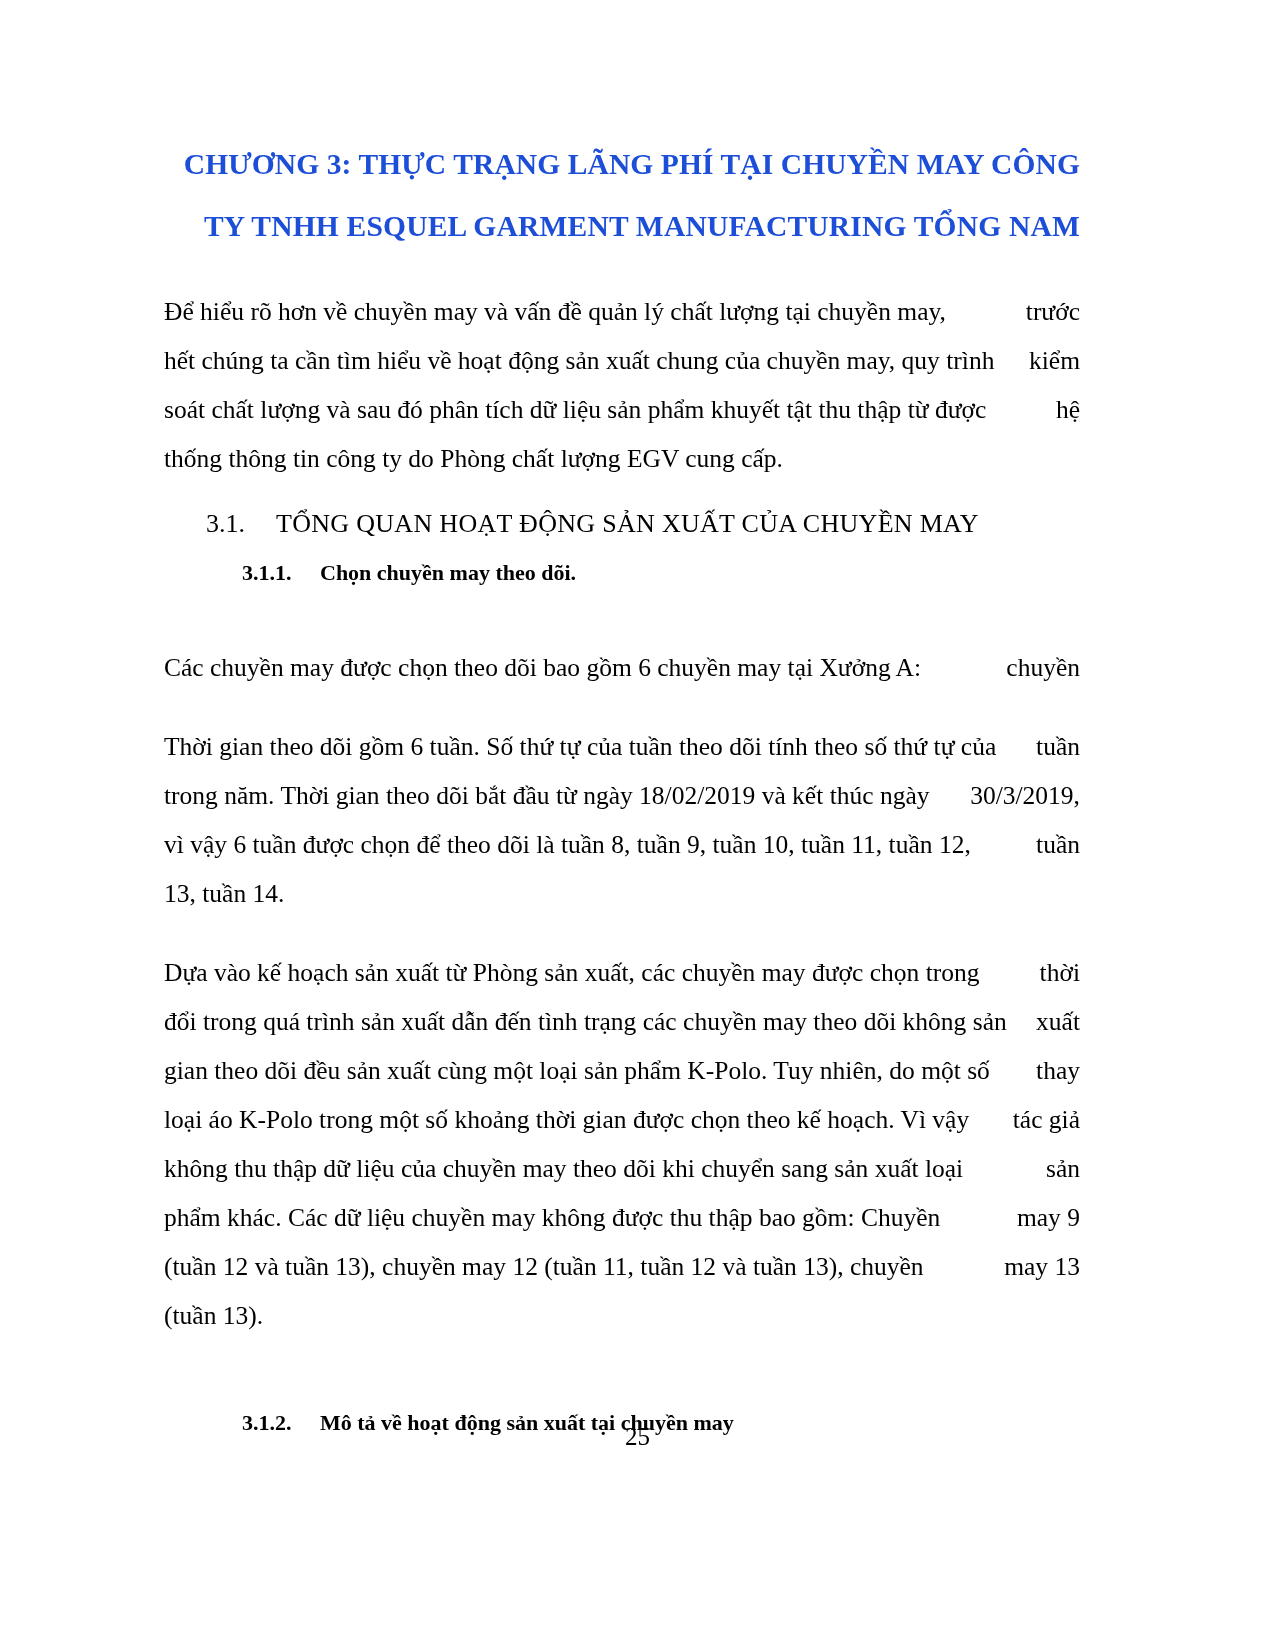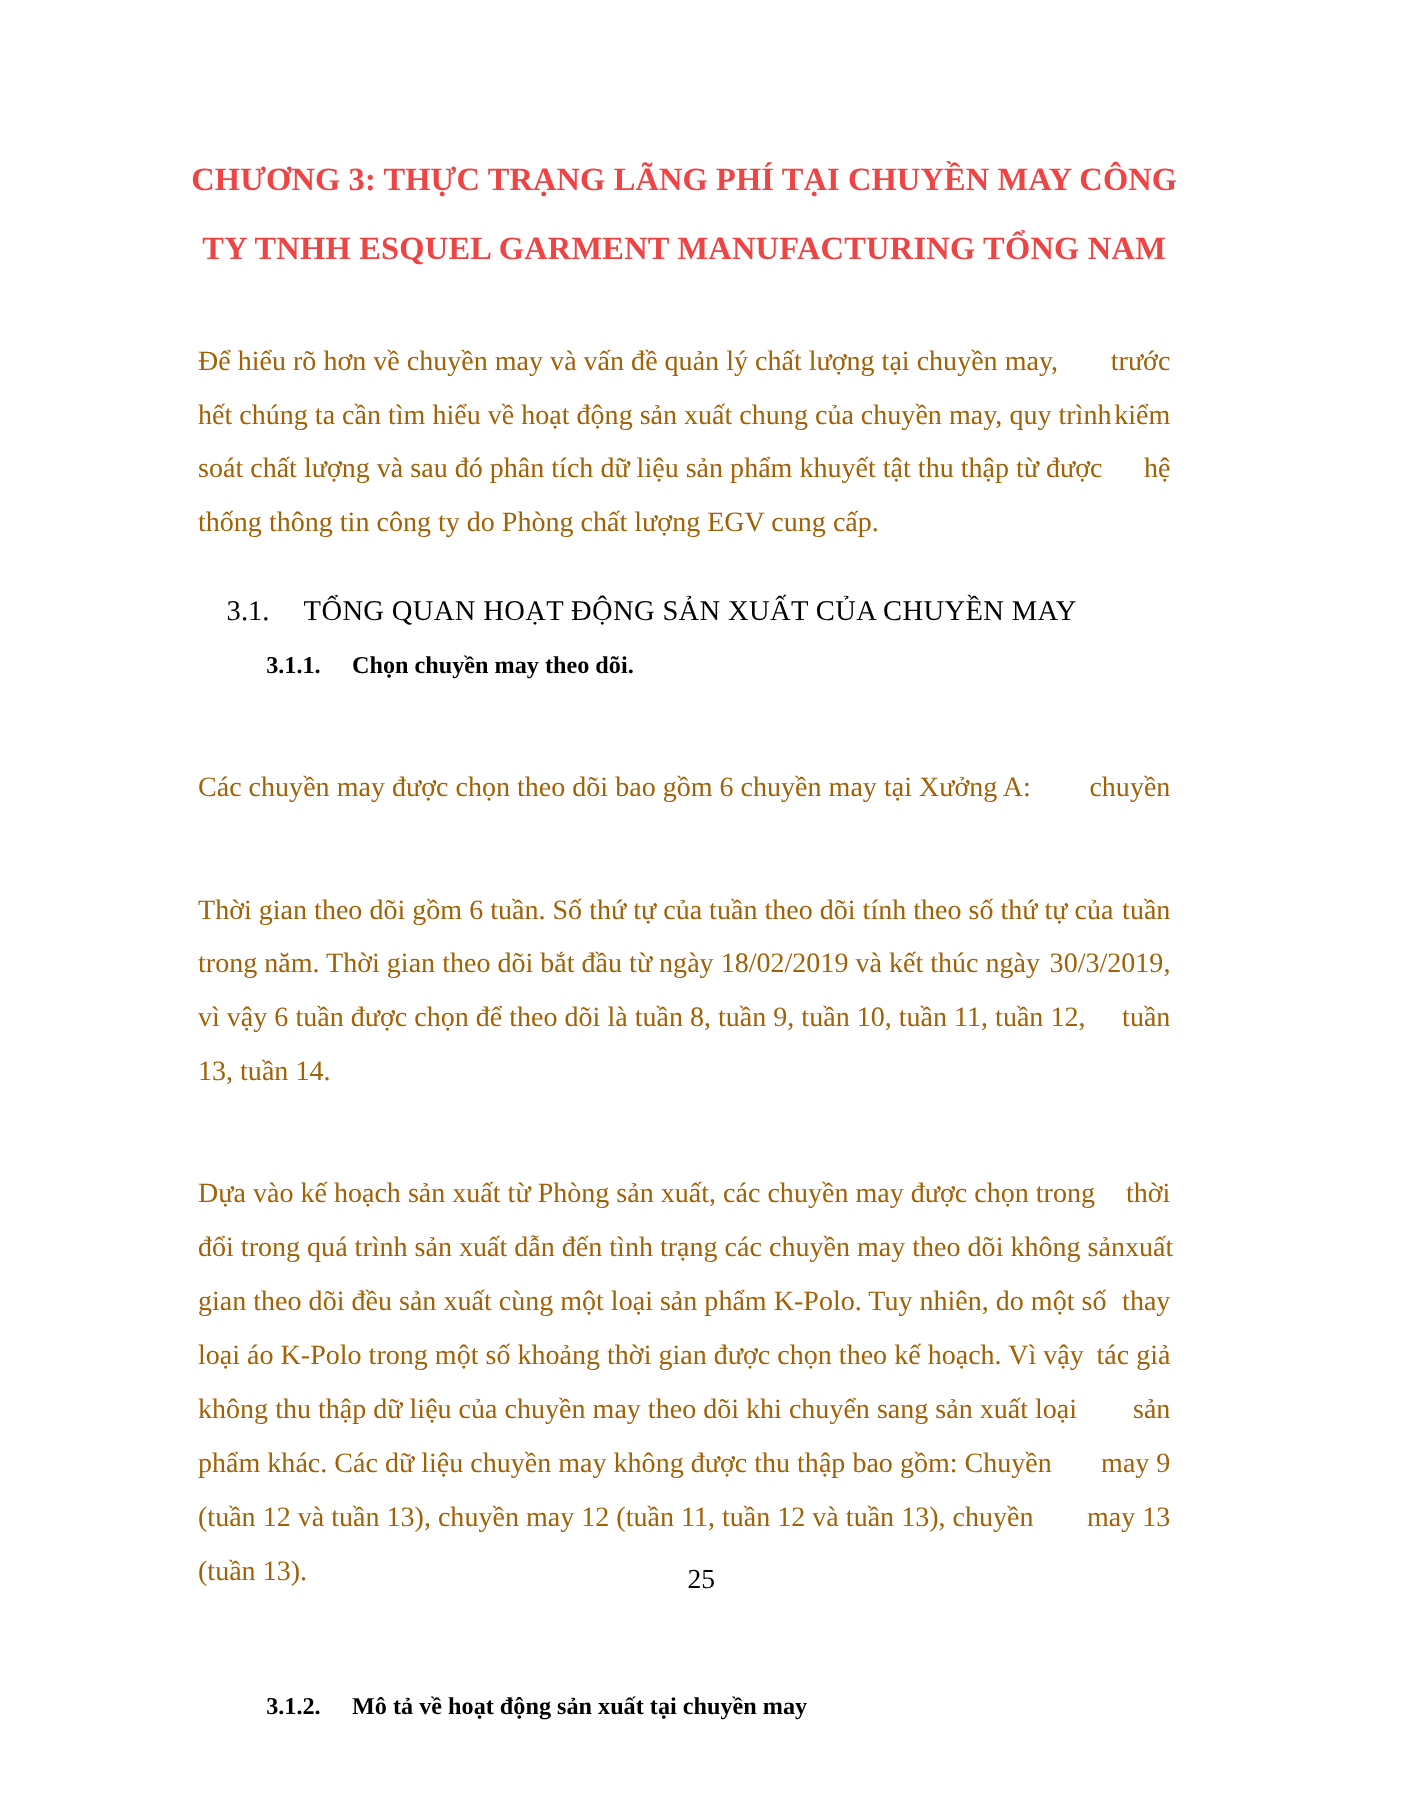--- a/index.html
+++ b/index.html
@@ -29,43 +29,43 @@
     position: absolute;
     left: 164px;
     top: 0;
     width: 916px;
   }
 
   
   .chapter-title {
     margin: 0;
     padding-top: 133px;
-    color: #ef4444;
+    color: #1d4ed8;
     font-weight: bold;
     font-size: 29.5px;
     line-height: 62px;
-    text-align: center;
+    text-align: right;
     letter-spacing: 0.1px;
   }
   .chapter-title .line {
     display: block;
     white-space: nowrap;
   }
   .chapter-title .line.l2 {
     letter-spacing: 0.2px;
   }
 
   
   .para {
-    margin: 16px;
+    margin: 0;
     font-size: 25.5px;
     line-height: 49px;
     text-align: justify;
     text-justify: inter-word;
-    color: #a16207;
+    color: #000000;
   }
   .para .ln {
     display: block;
     white-space: nowrap;
   }
   .para .ln.justify {
     display: flex;
     justify-content: space-between;
     white-space: nowrap;
   }

